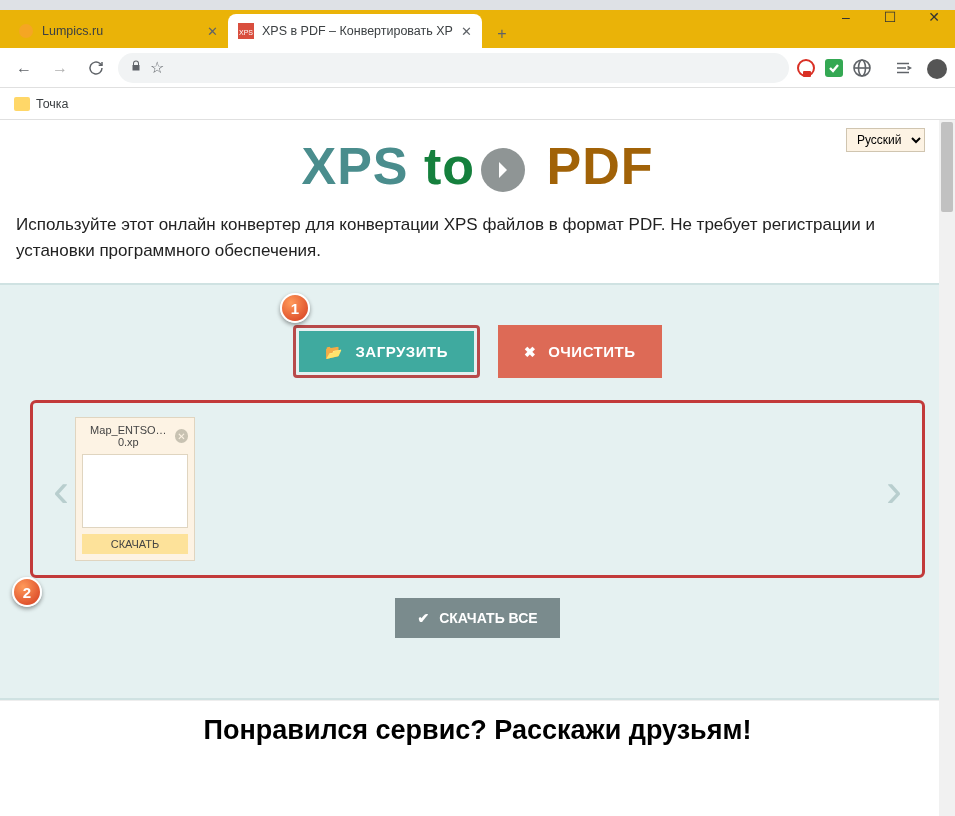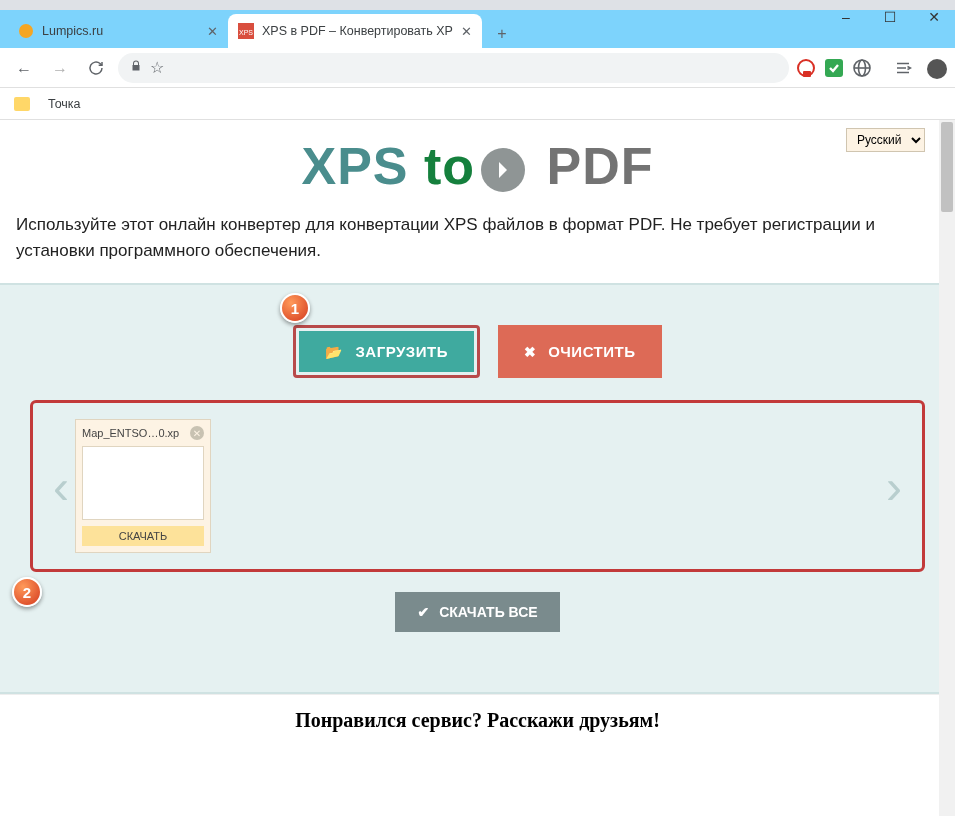--- a/index.html
+++ b/index.html
@@ -5,82 +5,82 @@
 * { margin: 0; padding: 0; box-sizing: border-box; font-family: "Segoe UI", Arial, sans-serif; }
 body { width: 955px; height: 816px; background: #fff; overflow: hidden; position: relative; }
 
 
 .window-frame { width: 955px; height: 816px; background: #dee1e6; display: flex; flex-direction: column; }
 .titlebar { height: 10px; background: #dee1e6; }
 .window-controls { position: absolute; top: 8px; right: 12px; display: flex; gap: 26px; }
 .win-ctrl { width: 18px; height: 18px; display: flex; align-items: center; justify-content: center; color: #333; font-size: 14px; }
 
 
-.tabstrip { display: flex; align-items: flex-end; height: 38px; padding-left: 8px; gap: 0; background: #7dd3fc; }
+.tabstrip { display: flex; align-items: flex-end; height: 38px; padding-left: 8px; gap: 0; background: #eab308; }
 .tab { height: 34px; display: flex; align-items: center; padding: 0 10px; min-width: 220px; border-radius: 8px 8px 0 0; font-size: 12.5px; color: #3c4043; gap: 8px; position: relative; }
 .tab.active { background: #fff; justify-content: space-between; }
 .tab .favicon { width: 16px; height: 16px; display: inline-flex; align-items: center; justify-content: center; }
 .tab .title-text { flex: 1; white-space: nowrap; overflow: hidden; text-overflow: ellipsis; }
 .tab .tab-close { color: #5f6368; font-size: 13px; }
 .new-tab { width: 28px; height: 28px; display: flex; align-items: center; justify-content: center; color: #5f6368; margin-left: 6px; }
 
 
 .toolbar { background: #fff; height: 40px; display: flex; align-items: center; padding: 0 10px; gap: 8px; border-bottom: 1px solid #e0e0e0; }
 .nav-btn { width: 28px; height: 28px; display: flex; align-items: center; justify-content: center; color: #5f6368; border-radius: 50%; }
 .nav-btn.disabled { color: #b0b0b0; }
 .omnibox { flex: 1; background: #f1f3f4; border-radius: 16px; height: 30px; display: flex; align-items: center; padding: 0 12px; gap: 8px; }
 .lock-icon { color: #5f6368; }
 .url-text { flex: 1; font-size: 14px; color: #202124; }
 .star-icon { color: #5f6368; }
 .ext-icons { display: flex; gap: 10px; align-items: center; }
 .ext-icon { width: 18px; height: 18px; }
 
 
-.bookmarks { background: #fff; height: 32px; display: flex; align-items: center; padding: 0 14px; gap: 18px; border-bottom: 1px solid #e0e0e0; font-size: 12.5px; color: #3c4043; }
+.bookmarks { background: #fff; height: 32px; display: flex; align-items: center; padding: 0 14px; gap: 6px; border-bottom: 1px solid #e0e0e0; font-size: 12.5px; color: #3c4043; }
 .bm-folder { width: 16px; height: 14px; background: #ffd768; border-radius: 2px; }
 
 
 .page { flex: 1; background: #fff; overflow-y: auto; position: relative; }
 .page-inner { position: relative; }
 
 .lang-select { position: absolute; right: 30px; top: 8px; background: #fdf3e4; border: 1px solid #d0c5b0; font-size: 12px; padding: 3px 6px; }
 
 .logo-row { display: flex; justify-content: center; padding: 16px 0 10px; }
 .logo { font-size: 52px; font-weight: 800; letter-spacing: 1px; }
 .logo .xps { color: #4a8d8d; }
 .logo .to { color: #15803d; display: inline-flex; align-items: center; }
 .logo .to .ball { display: inline-block; width: 44px; height: 44px; background: #8f9595; border-radius: 50%; margin-left: 6px; position: relative; top: 4px; }
 .logo .to .ball::after { content: ""; position: absolute; border: 8px solid transparent; border-left-color: #fff; left: 18px; top: 14px; }
-.logo .pdf { color: #737373; margin-left: 6px; }
+.logo .pdf { color: #a16207; margin-left: 6px; }
 
 .desc { font-size: 17px; line-height: 1.5; color: #222; padding: 6px 16px 20px; }
 
 .actions-wrap { background: #e5f1f1; border-top: 2px solid #cfe2e2; border-bottom: 2px solid #cfe2e2; padding: 40px 0 30px; text-align: center; position: relative; }
 
 .btn-row { display: flex; justify-content: center; gap: 18px; }
 .action-btn { display: inline-flex; align-items: center; gap: 12px; padding: 12px 26px; font-size: 15px; font-weight: 700; color: #fff; letter-spacing: 0.5px; border: none; }
 .action-btn .btn-icon { font-size: 14px; }
 .upload-wrap { position: relative; display: inline-block; border: 3px solid #b84a4a; border-radius: 4px; padding: 3px; }
 .upload-wrap .action-btn { border: none; }
 .btn-clear { background: #dd6a56; }
 
 .file-zone-outer { position: relative; margin: 22px 30px 0; border: 3px solid #c23a3a; border-radius: 6px; padding: 8px; }
 .file-zone { background: #e5f1f1; display: flex; align-items: center; min-height: 150px; padding: 6px; }
 .carousel-btn { width: 28px; color: #b8cece; font-size: 48px; font-weight: 300; display: flex; align-items: center; justify-content: center; }
 
-.file-card { width: 136px; background: #fdf3e4; border: 1px solid #e0d5c0; padding: 6px; }
+.file-card { width: 120px; background: #fdf3e4; border: 1px solid #e0d5c0; padding: 6px; }
 .file-card-head { display: flex; align-items: center; justify-content: space-between; font-size: 11px; color: #444; margin-bottom: 6px; }
 .file-remove { width: 14px; height: 14px; background: #c8c2b2; border-radius: 50%; display: inline-flex; align-items: center; justify-content: center; color: #fdf3e4; font-size: 10px; }
 .file-thumb { height: 74px; background: #fff; border: 1px solid #e0d5c0; margin-bottom: 6px; }
 .file-dl { background: #fde29a; text-align: center; font-size: 11px; padding: 4px 0; color: #444; }
 
 .dl-all-row { text-align: center; padding: 20px 0 30px; }
 .btn-dl-all { background: #7a8b8d; color: #fff; border: none; padding: 12px 22px; font-size: 14px; font-weight: 700; display: inline-flex; align-items: center; gap: 10px; }
 
-.share-heading { text-align: center; font-size: 20px; font-weight: 700; padding: 14px 0; border-top: 1px solid #eee; font-family: Liberation Serif, serif; }
+.share-heading { text-align: center; font-size: 27px; font-weight: 700; padding: 14px 0; border-top: 1px solid #eee; }
 
 
 .callout { position: absolute; width: 30px; height: 30px; border-radius: 50%; background: radial-gradient(circle at 35% 30%, #ff9a5a, #d43a1e); border: 2px solid #fff; color: #fff; font-weight: 700; display: flex; align-items: center; justify-content: center; font-size: 15px; box-shadow: 0 2px 4px rgba(0,0,0,.4); z-index: 50; }
 
 .scrollbar-v { position: absolute; right: 0; top: 0; bottom: 0; width: 16px; background: #f1f1f1; }
 .scrollbar-thumb { position: absolute; right: 2px; top: 2px; width: 12px; height: 90px; background: #c1c1c1; border-radius: 2px; }
 </style>
 </head>
 <body>
 

